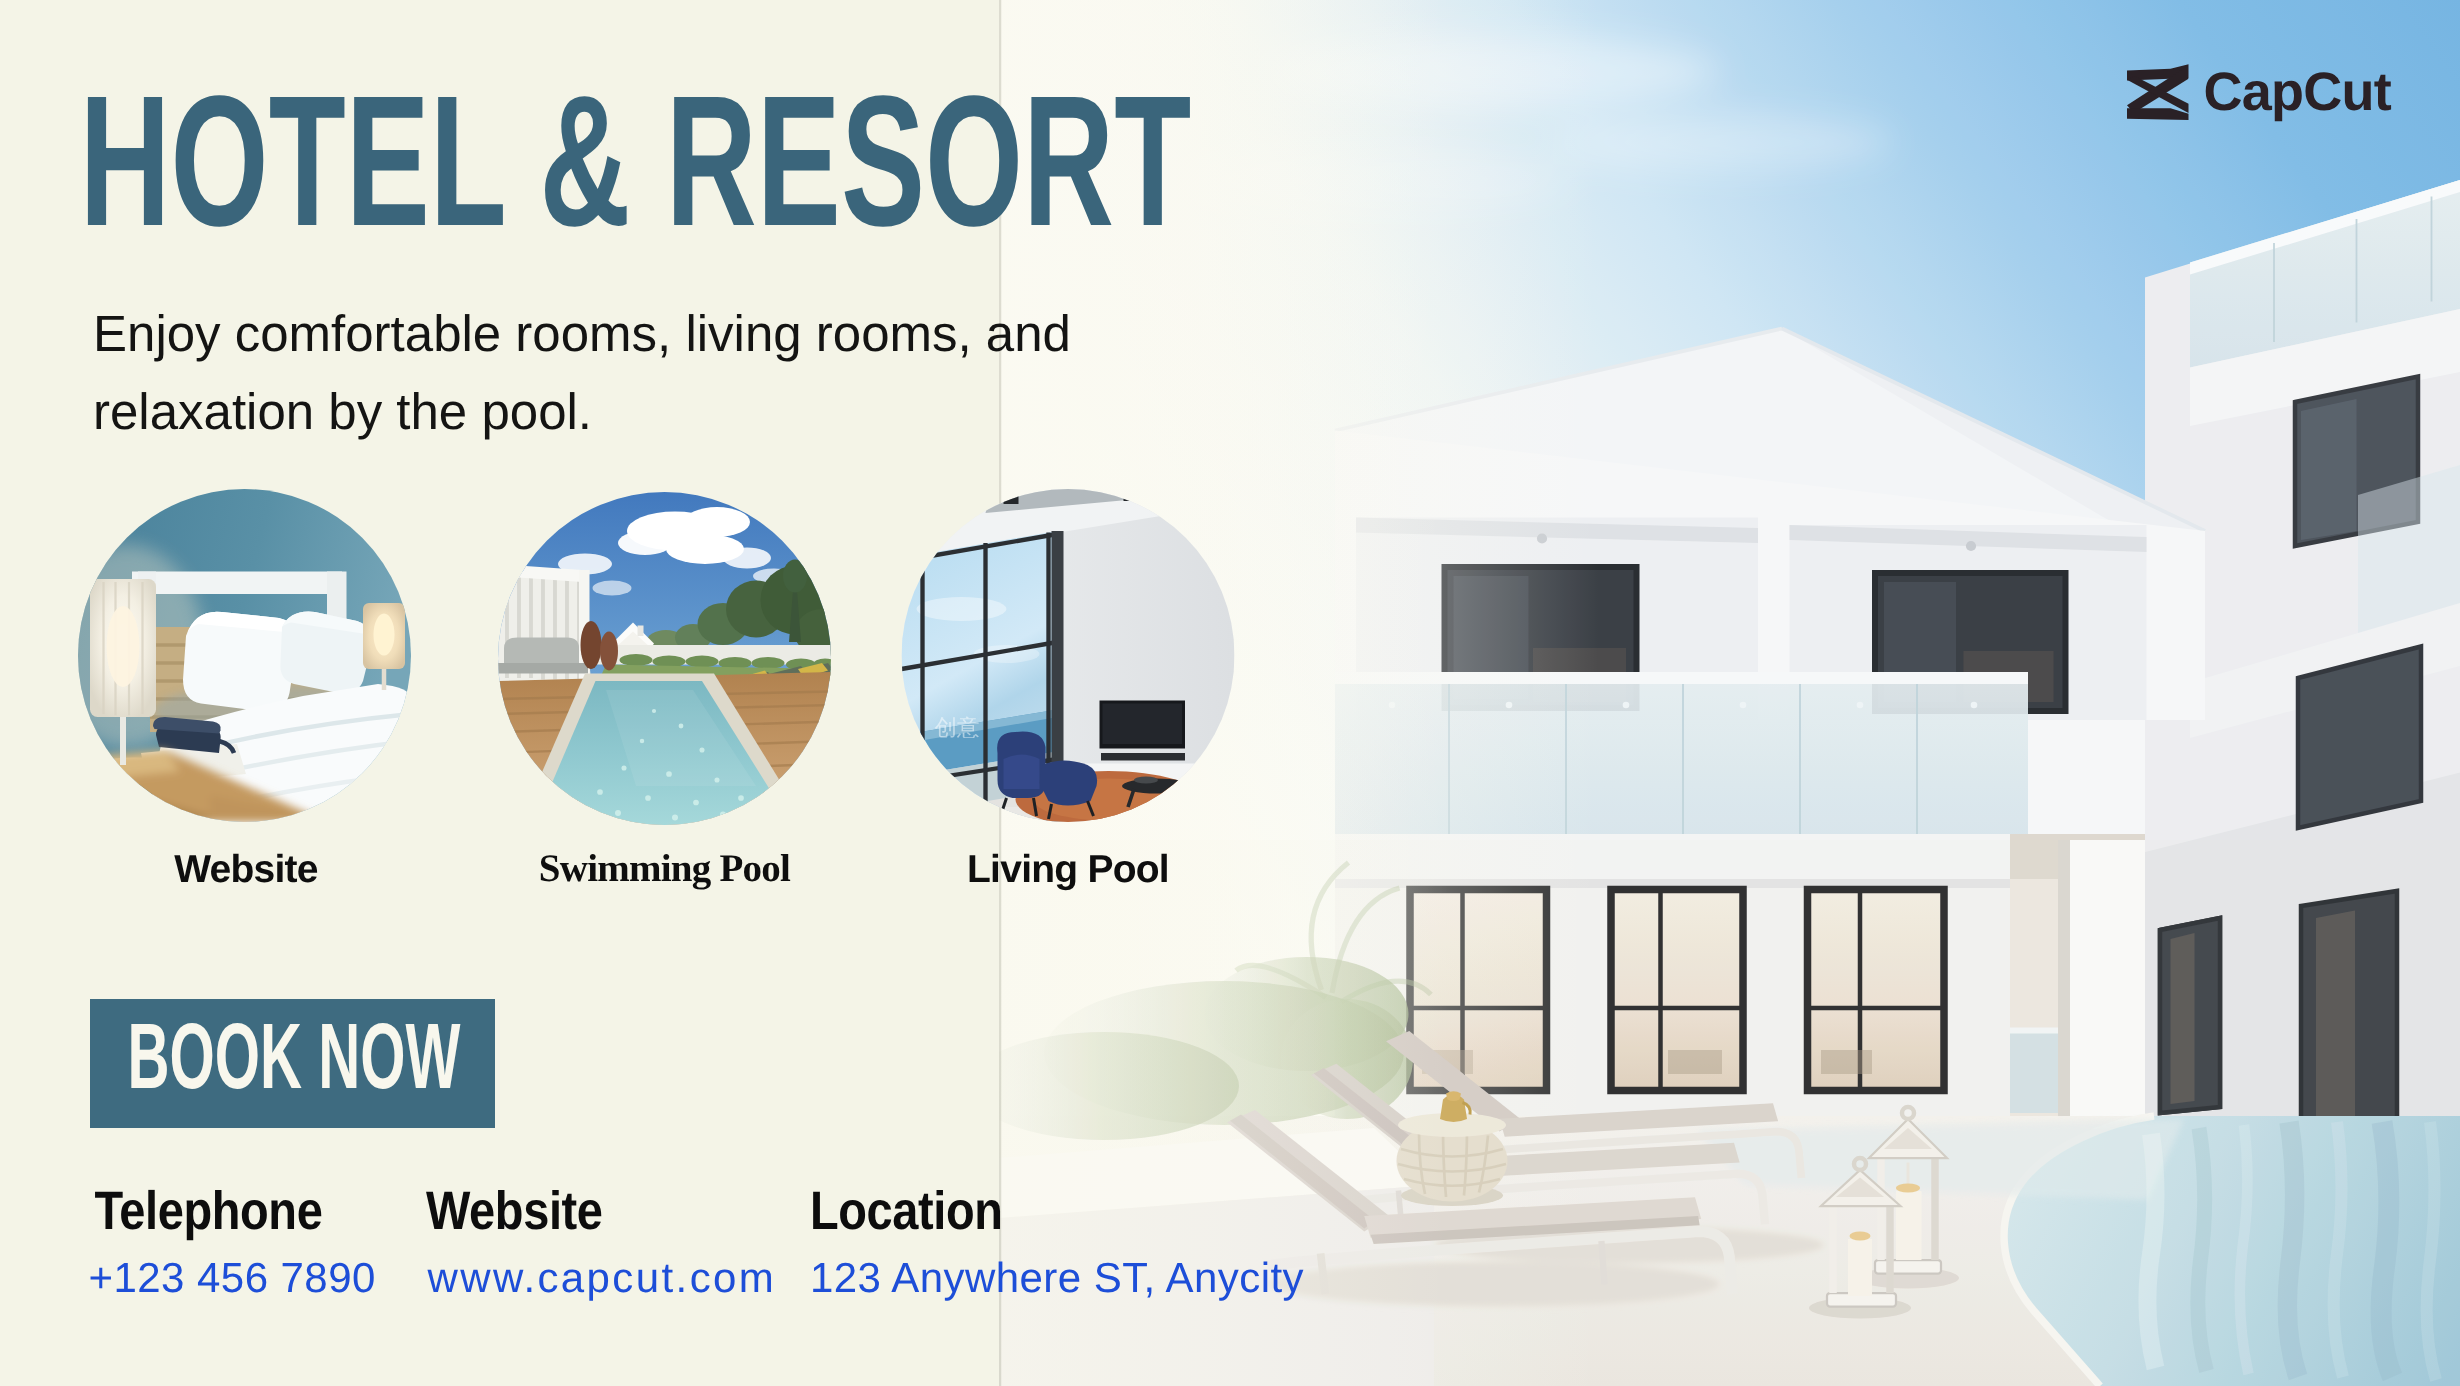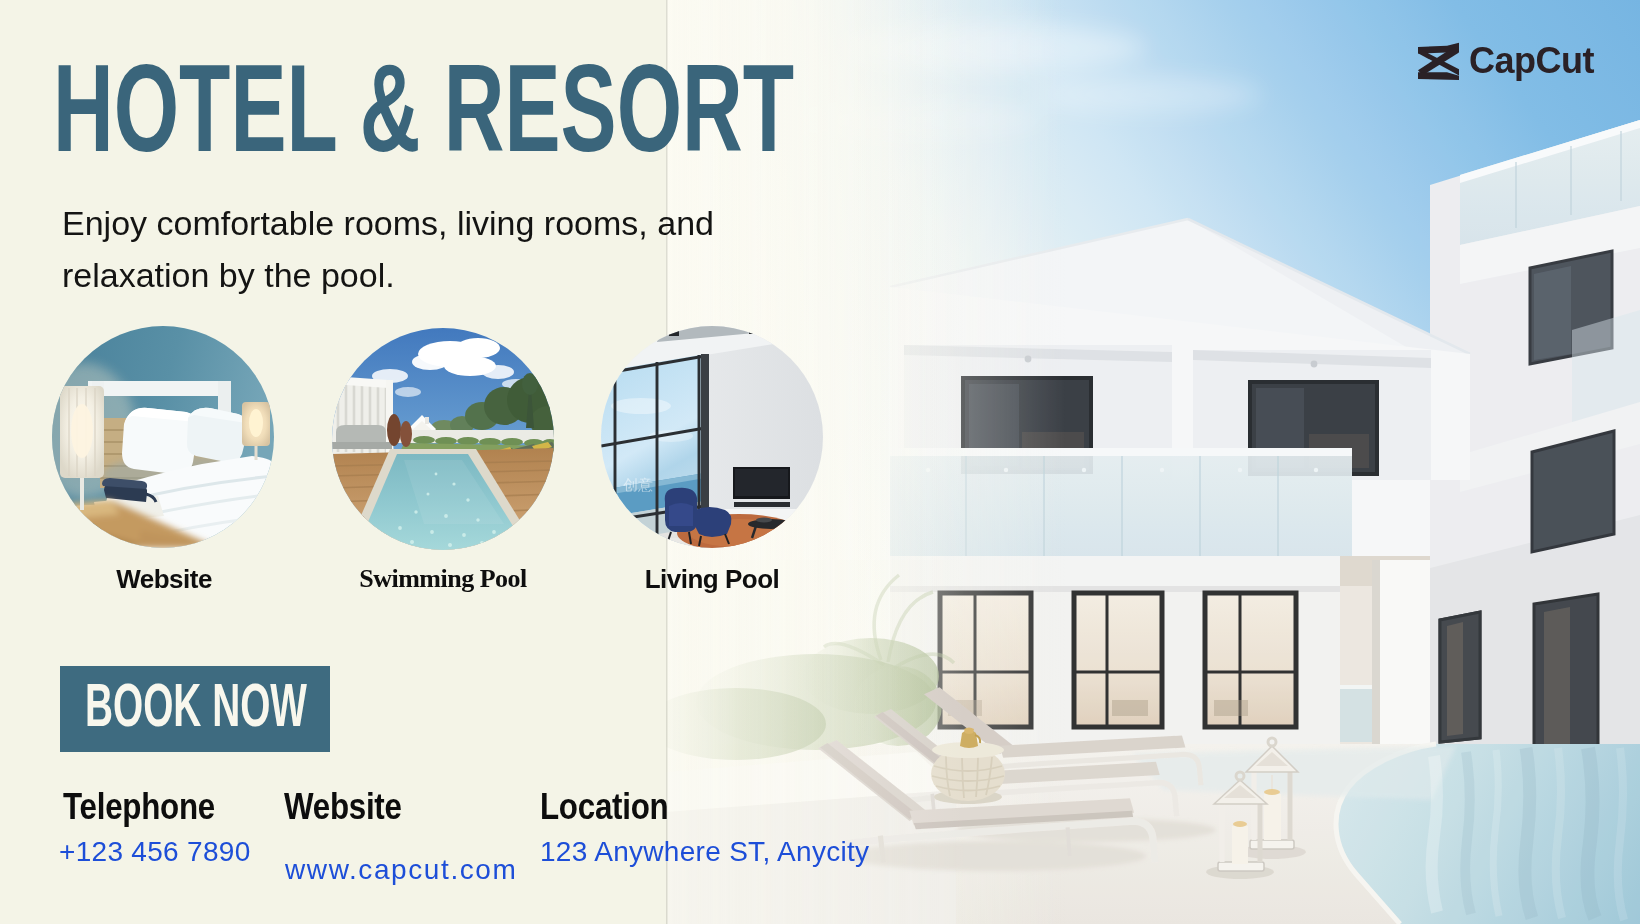--- a/index.html
+++ b/index.html
@@ -13,21 +13,21 @@
 .figlabel{font-size:26px;font-weight:bold;letter-spacing:-0.5px;color:#0e0e0e;text-align:center;}
 #lab1{left:53px;width:222px;top:564px;}
 #lab2{left:332px;width:222px;top:564px;font-family:Liberation Serif, serif;}
 #lab3{left:601px;width:222px;top:564px;}
 #booknow{left:60px;top:666px;width:270px;height:86px;background:#3e6b80;}
 #booktext{left:85px;top:672px;font-size:62px;font-weight:bold;color:#f8f7ed;
           white-space:nowrap;transform:scaleX(0.6257);transform-origin:0 0;line-height:1.05;}
 .fhead{font-size:36px;font-weight:bold;color:#0d0d0d;letter-spacing:-0.3px;transform:scaleX(0.87);transform-origin:0 0;white-space:nowrap;}
 .fval{font-size:28px;color:#1d4ed8;letter-spacing:0.3px;}
 #fh1{left:63px;top:786px;} #fv1{left:59px;top:836px;}
-#fh2{left:284px;top:786px;} #fv2{left:285px;top:836px;letter-spacing:1.6px;margin-top:18px;}
+#fh2{left:284px;top:786px;} #fv2{left:285px;top:836px;letter-spacing:1.6px;}
 #fh3{left:540px;top:786px;} #fv3{left:540px;top:836px;}
 #logo{left:1416px;top:40px;display:flex;align-items:center;}
 #logotext{font-size:36px;font-weight:bold;color:#2a2126;margin-left:9px;letter-spacing:-0.5px;}
 </style>
 </head>
 <body>
 
 <svg class="abs" id="photo" style="left:666px;top:0" width="974" height="924" viewBox="0 0 974 924">
 <defs>
 <linearGradient id="sky" x1="100" y1="560" x2="1000" y2="-80" gradientUnits="userSpaceOnUse">

